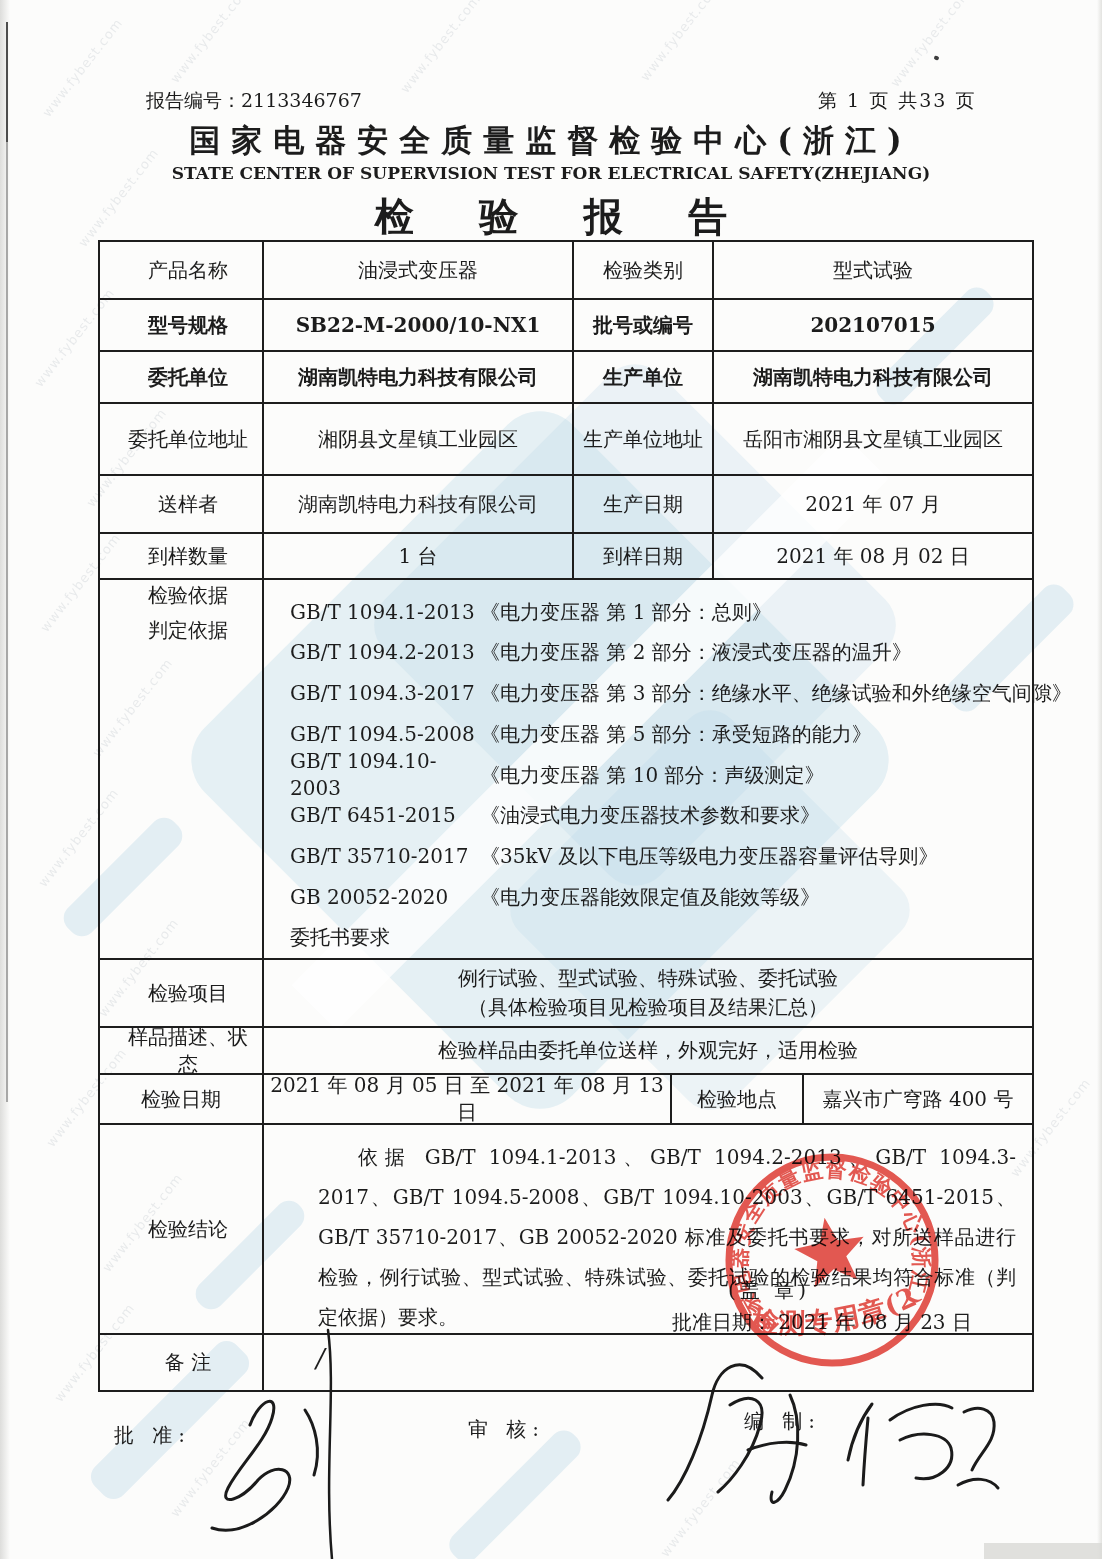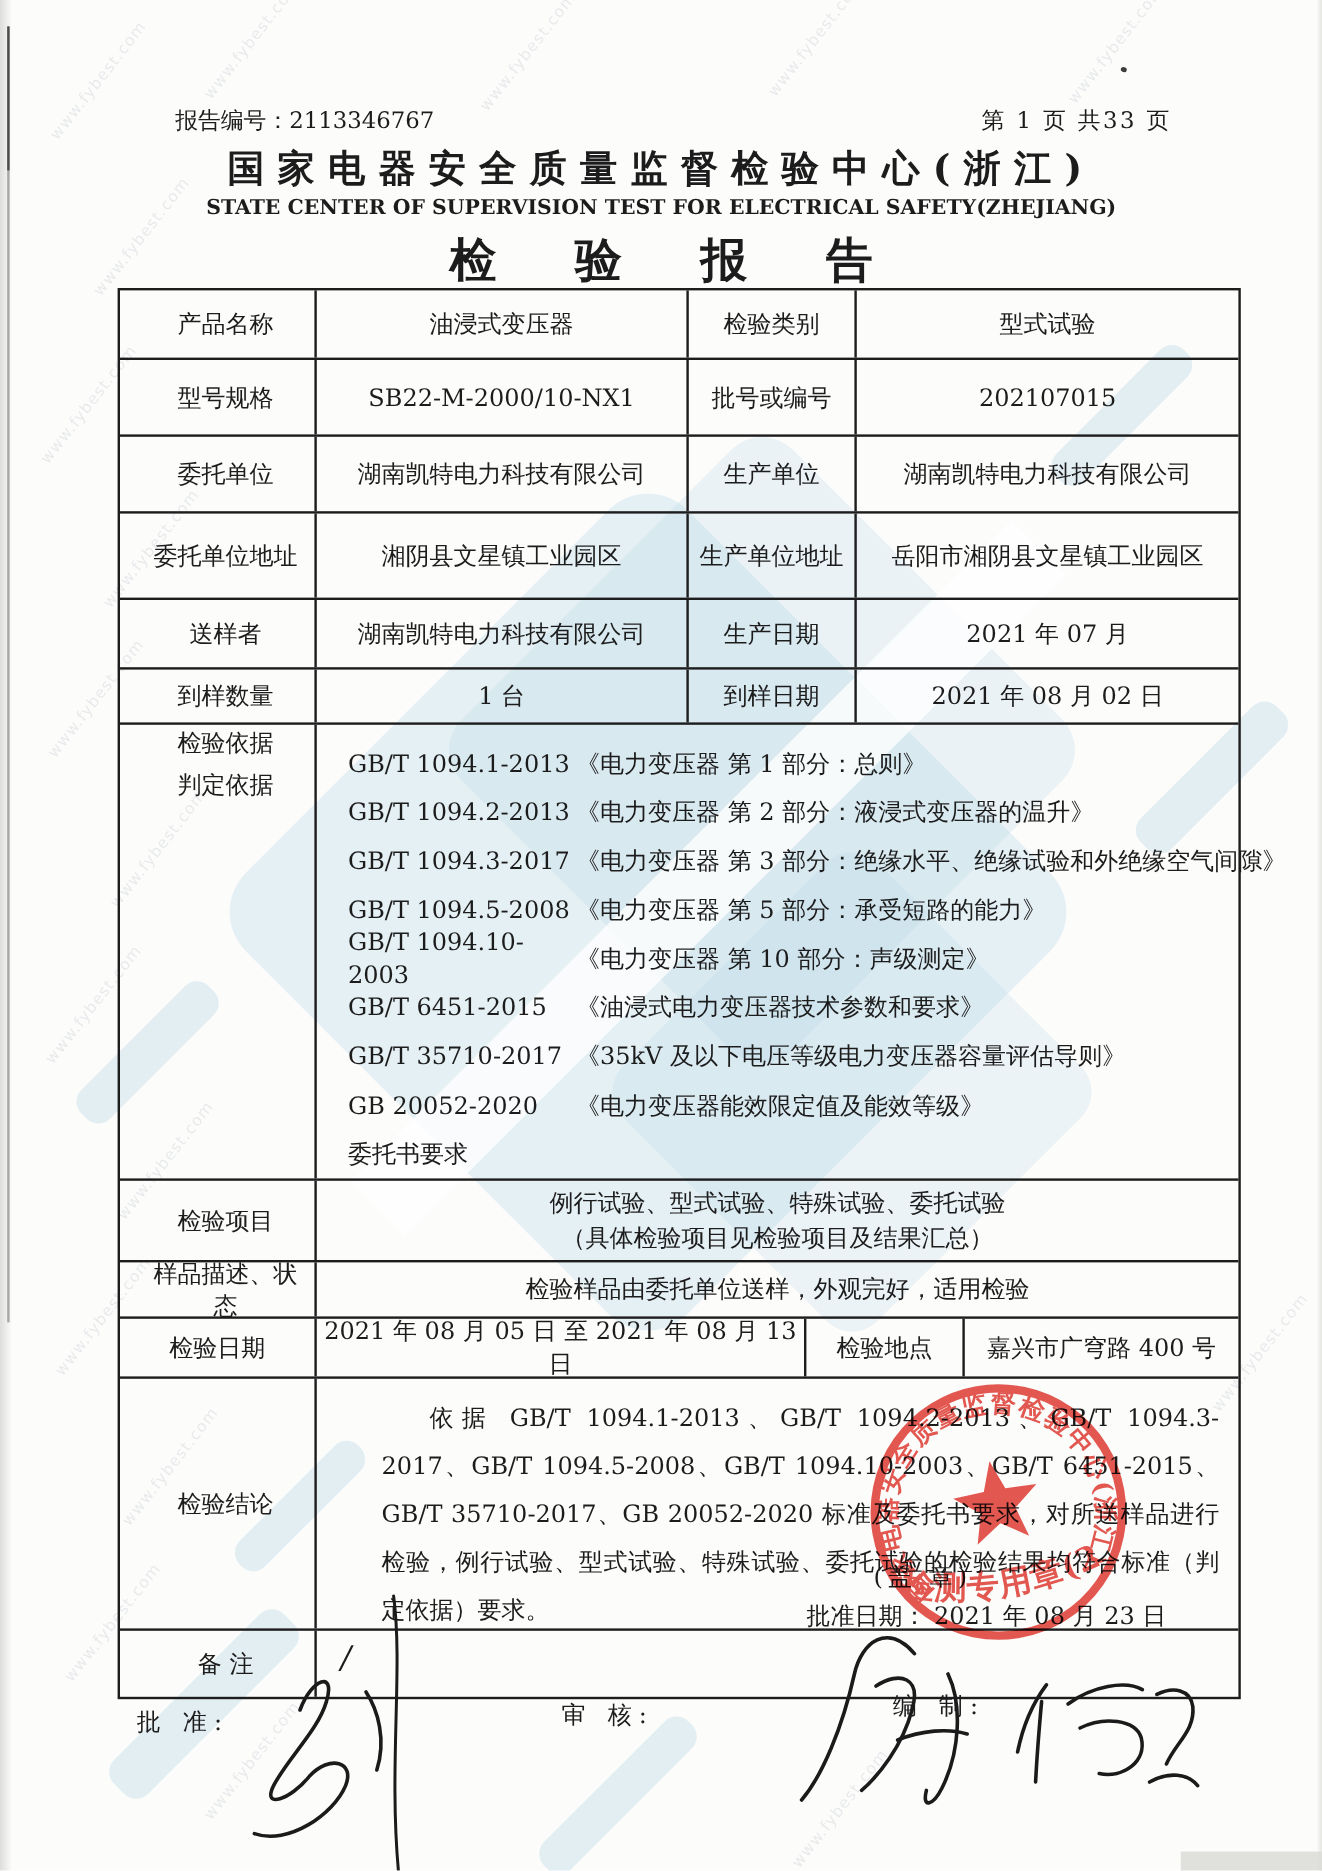--- a/index.html
+++ b/index.html
@@ -54,23 +54,23 @@
   .row:last-child{border-bottom:none;}
   .c{box-sizing:border-box;border-right:2px solid #1d1d1d;display:flex;
     align-items:center;justify-content:center;text-align:center;font-size:20px;
     padding:2px 6px;line-height:1.35;}
   .c:last-child{border-right:none;}
   .lbl{font-size:20px;}
   .w-lbl{width:164px;flex:0 0 auto;padding-left:20px;}
   .w-v1{width:310px;flex:0 0 auto;}
   .w-l2{width:140px;flex:0 0 auto;}
   .w-v2{flex:1 1 auto;}
-  .h58{height:58px;} .h64{height:64px;} .h62{height:72px;} .h46{height:46px;}
+  .h58{height:58px;} .h64{height:52px;font-weight:bold;} .h62{height:72px;} .h46{height:46px;}
   .h380{height:380px;} .h68{height:68px;} .h47{height:47px;} .h50{height:50px;}
-  .h210{height:210px;} .h55{height:55px;}
+  .h210{height:210px;} .h55{height:55px;gap:32px;}
   
   .basis-label{flex-direction:column;justify-content:flex-start;gap:8px;}
   .basis-content{flex-direction:column;align-items:stretch;justify-content:flex-start;
     padding:12px 8px 0 26px;text-align:left;}
   .std-item{display:flex;height:41px;align-items:center;}
   .std-code{width:190px;flex:0 0 auto;font-size:20px;}
   .std-title{font-size:20px;white-space:nowrap;}
   
   .two-line{flex-direction:column;justify-content:center;gap:2px;}
   

